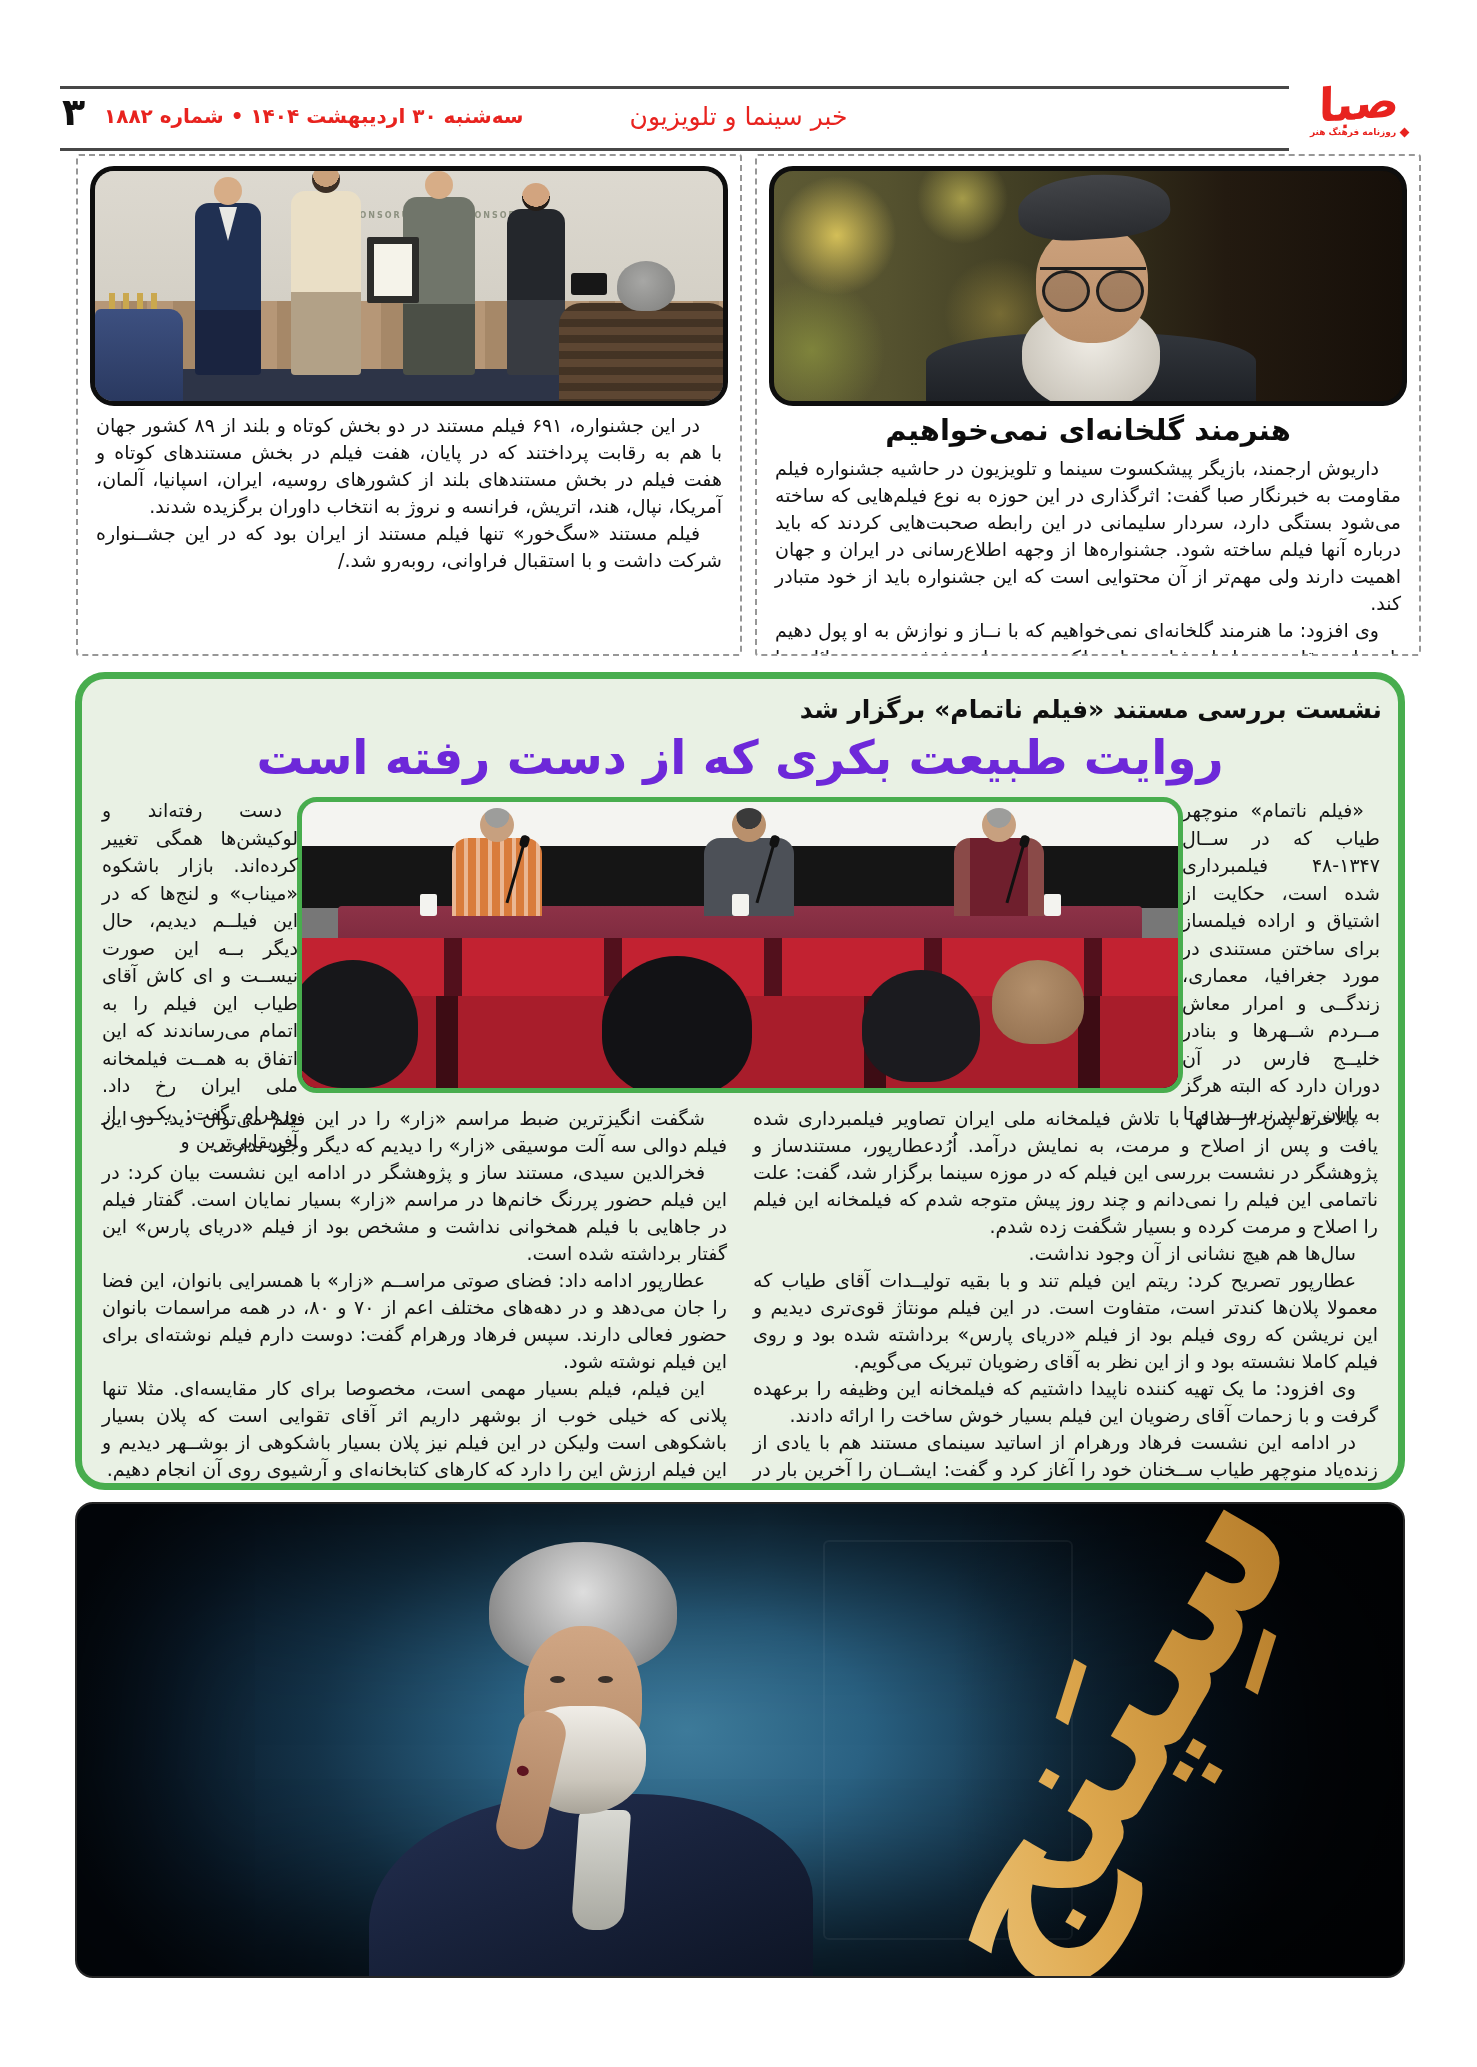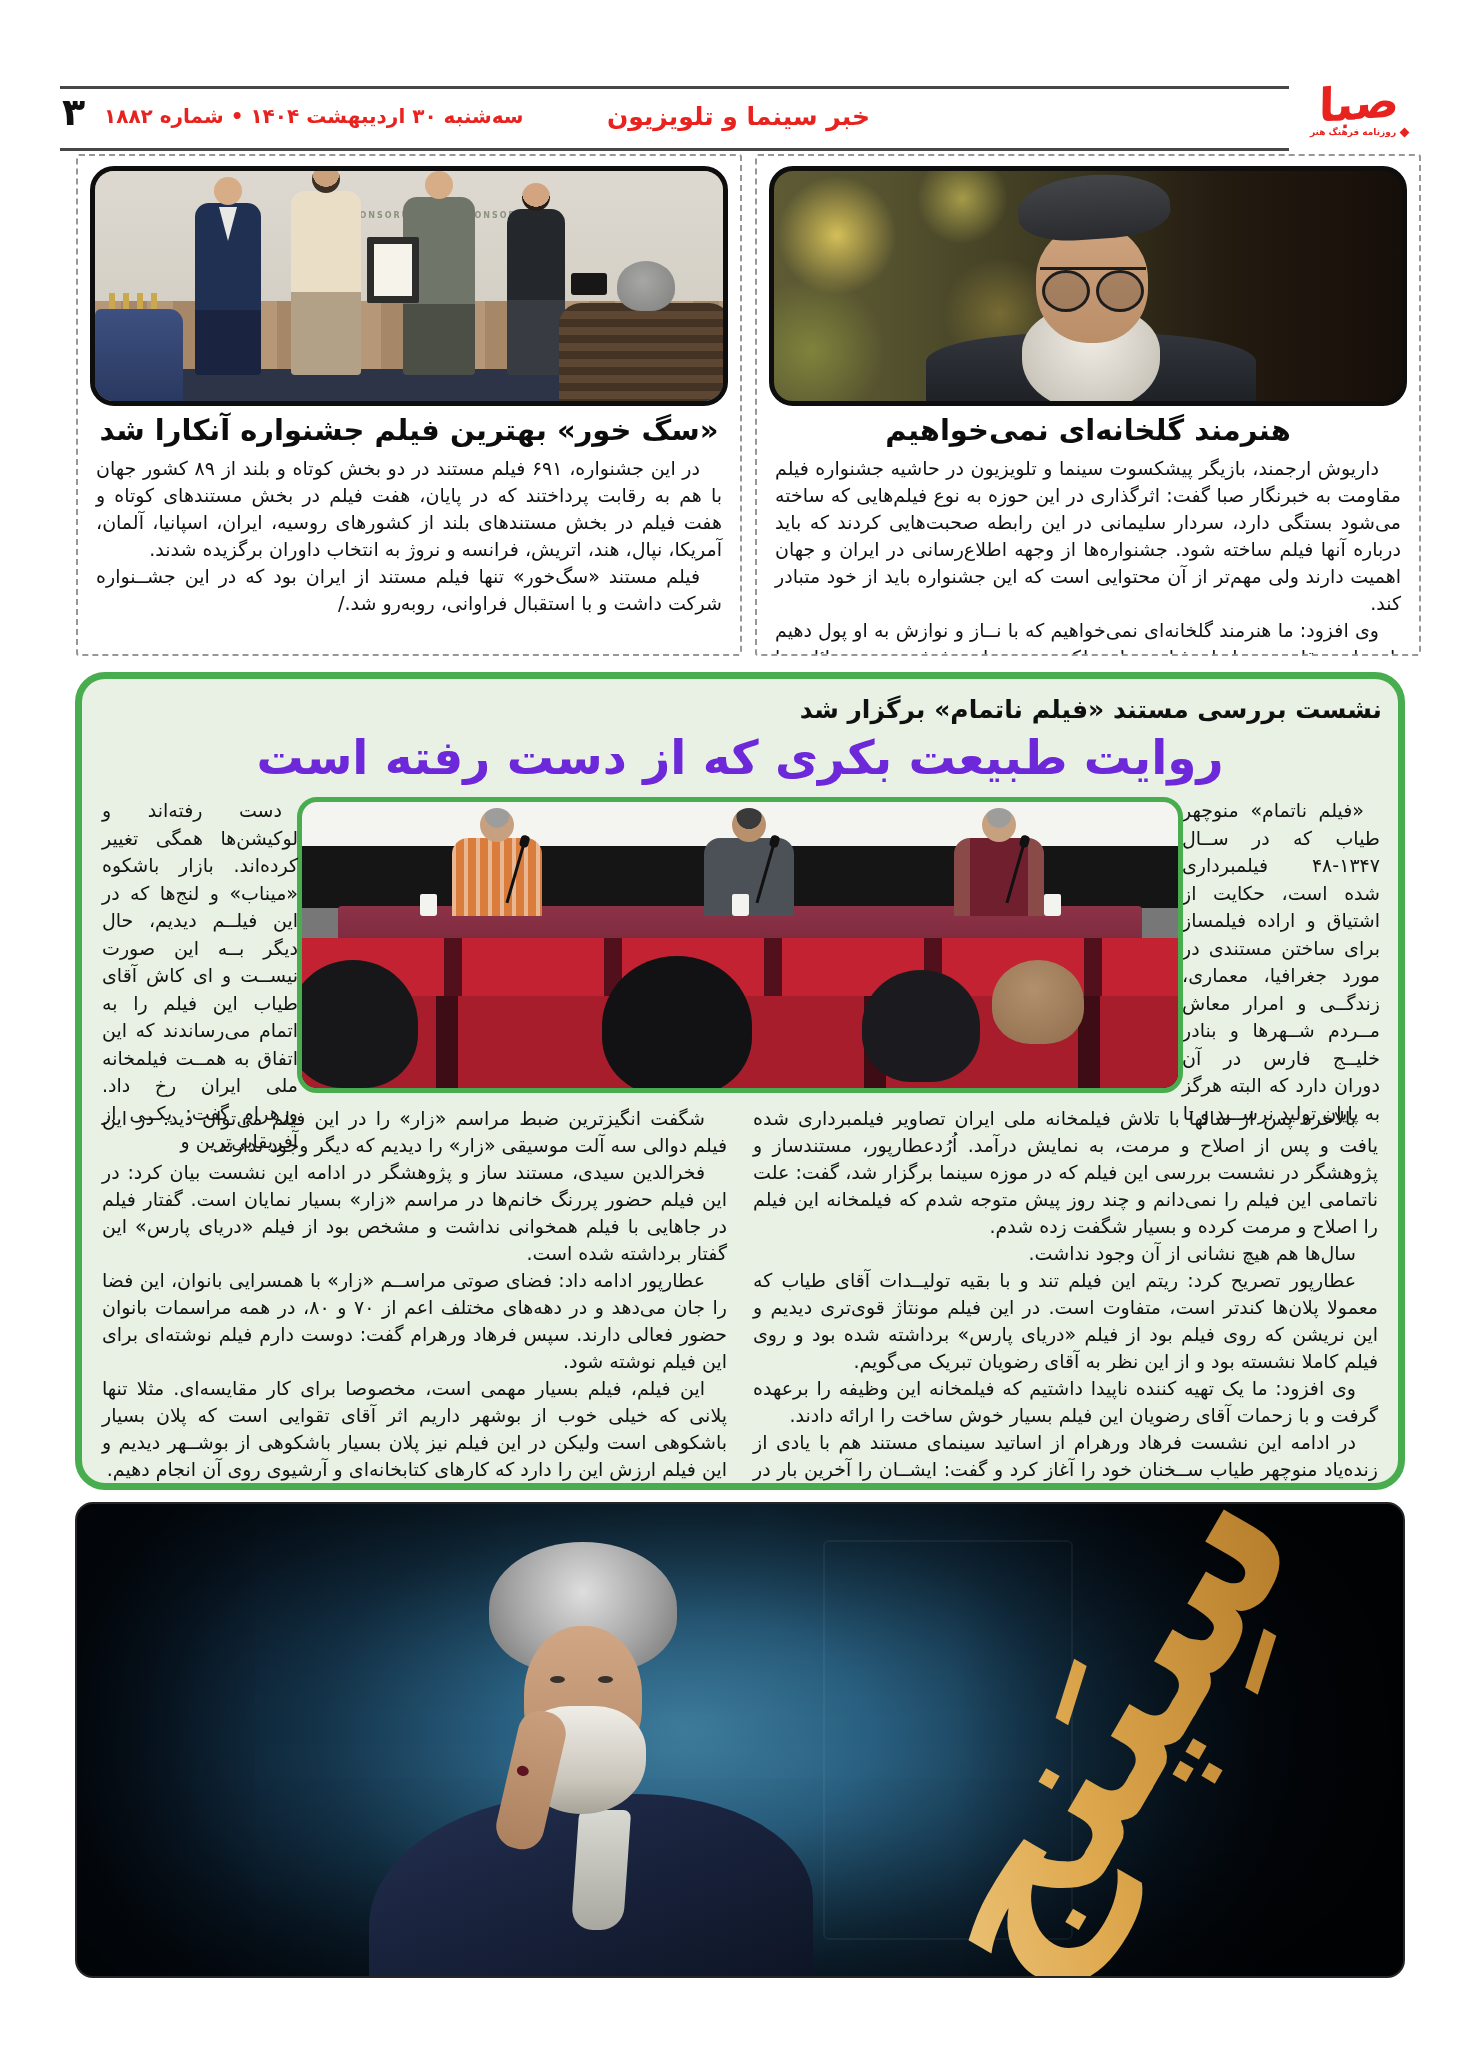--- a/index.html
+++ b/index.html
@@ -8,21 +8,21 @@
     width: 1477px; height: 2067px; position: relative; overflow: hidden;
     font-family: "DejaVu Sans", sans-serif; direction: rtl; color: #141414;
   }
 
   
   .rule { position: absolute; left: 60px; width: 1292px; height: 3px; background: #474747; }
   .rule-top { top: 86px; }
   .rule-bottom { top: 148px; }
   .page-number { position: absolute; left: 62px; top: 90px; font-size: 38px; font-weight: 900; color: #101010; }
   .issue-date { position: absolute; left: 104px; top: 104px; font-size: 20px; font-weight: 700; color: #e8231f; direction: rtl; }
-  .section-title { position: absolute; left: 50%; transform: translateX(-50%); top: 102px; font-size: 25px; font-weight: 700; color: #e8231f; }
+  .section-title { position: absolute; left: 50%; transform: translateX(-50%); top: 102px; font-size: 25px; font-weight: 400; color: #e8231f; }
   .logo { position: absolute; right: 48px; top: 80px; width: 140px; height: 72px; background: #fff; z-index: 3; text-align: center; }
   .logo-word { font-size: 46px; font-weight: 900; color: #e8231f; line-height: 1.0; transform: rotate(-4deg) skewX(-5deg); }
   .logo-tag { font-size: 9px; font-weight: 700; color: #e8231f; margin-top: 1px; position: relative; }
   .logo-tag::before { content: ""; display: inline-block; width: 7px; height: 7px; background: #e8231f; transform: rotate(45deg); margin-left: 5px; vertical-align: middle; }
 
   
   .dashed-box { position: absolute; top: 154px; width: 666px; height: 502px; border: 2px dashed #979797; border-radius: 3px; background: #fff; overflow: hidden; }
   .box-ankara { left: 76px; }
   .box-arjmand { left: 755px; }
   .photo-frame { margin: 10px 12px 6px; height: 240px; border: 5px solid #0e0e0e; border-radius: 24px; position: relative; overflow: hidden; background: #888; }
@@ -164,21 +164,20 @@
       <div class="aw-wood"></div>
       <div class="aw-floor"></div>
       <div class="aw-table"></div>
       <div class="person aw-p1"></div>
       <div class="person aw-p2"></div>
       <div class="award-cert"></div>
       <div class="person aw-p3"></div>
       <div class="person aw-p4"></div>
       <div class="photographer"></div>
     </div>
-    <h2 class="box-headline">«سگ خور» بهترین فیلم جشنواره آنکارا شد</h2>
     <div class="body-text">
       <p class="para">در این جشنواره، ۶۹۱ فیلم مستند در دو بخش کوتاه و بلند از ۸۹ کشور جهان با هم به رقابت پرداختند که در پایان، هفت فیلم در بخش مستندهای کوتاه و هفت فیلم در بخش مستندهای بلند از کشورهای روسیه، ایران، اسپانیا، آلمان، آمریکا، نپال، هند، اتریش، فرانسه و نروژ به انتخاب داوران برگزیده شدند.</p>
       <p class="para"><span>فیلم مستند «سگ‌خور» تنها فیلم مستند از ایران بود که در این جشــنواره شرکت داشت و با استقبال فراوانی، روبه‌رو شد./</span></p>
     </div>
   </section>
 
   <section class="dashed-box box-arjmand">
     <div class="photo-frame photo-portrait">
       <div class="pt-shoulders"></div>
       <div class="pt-beard"></div>

